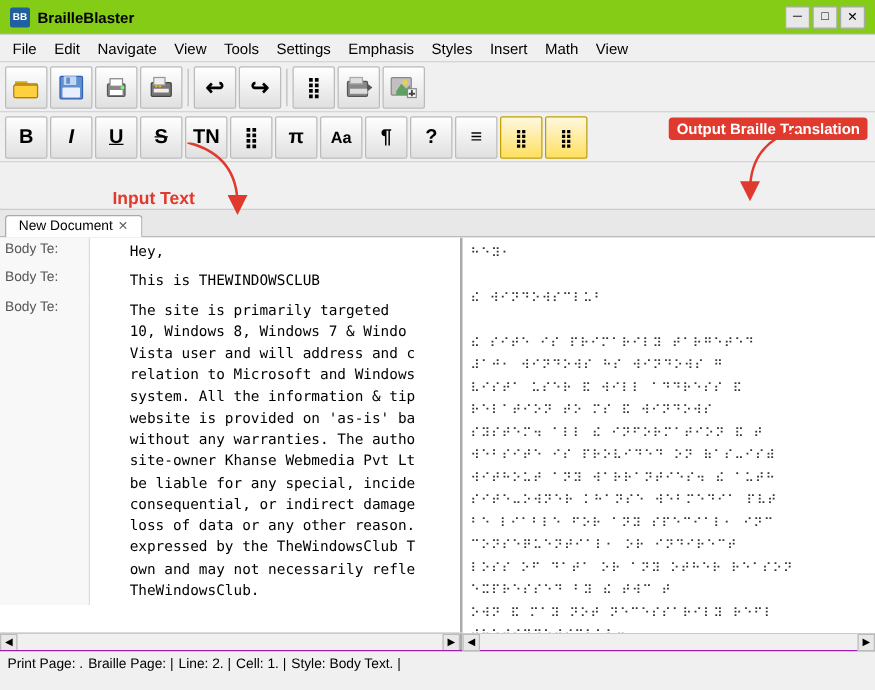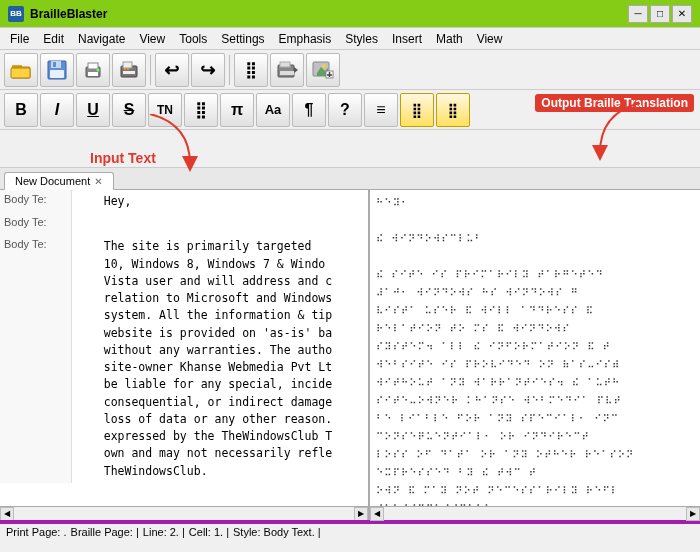--- a/index.html
+++ b/index.html
@@ -258,21 +258,21 @@
     .scroll-track {
       flex: 1;
       height: 10px;
       background: #f0f0f0;
       margin: 2px;
     }
 
     
     #status-bar {
       background: #f0f0f0;
-      border-top: 4px solid #a21caf;
+      border-top: 1px solid #a21caf;
       padding: 2px 6px;
       font-size: 11px;
       display: flex;
       gap: 4px;
       height: 20px;
       align-items: center;
     }
 
     
     .braille-line {
@@ -381,21 +381,21 @@
       </svg>
   </div>
 </div>
 
 <div style="position:relative;">
   <div id="toolbar2">
     <div class="tb-btn" style="font-weight:900;font-size:16px;">B</div>
     <div class="tb-btn" style="font-style:italic;font-size:16px;">I</div>
     <div class="tb-btn" style="text-decoration:underline;font-size:16px;">U</div>
     <div class="tb-btn" style="text-decoration:line-through;font-size:16px;">S</div>
-    <div class="tb-btn" style="font-size:12px;font-weight:bold;">TN</div>
+    <div class="tb-btn" style="font-size:16px;font-weight:bold;">TN</div>
     <div class="tb-btn" style="font-size:16px;">⣿</div>
     <div class="tb-btn" style="font-size:16px;">π</div>
     <div class="tb-btn" style="font-size:13px;">Aa</div>
     <div class="tb-btn" style="font-size:16px;">¶</div>
     <div class="tb-btn" style="font-size:16px;">?</div>
     <div class="tb-btn" style="font-size:16px;">≡</div>
     <div class="tb-btn" style="font-size:14px; background: linear-gradient(to bottom,#fff8e0,#ffe060); border-color:#c0a000;">⣿</div>
     <div class="tb-btn" style="font-size:14px; background: linear-gradient(to bottom,#fff8e0,#ffe060); border-color:#c0a000;">⣿</div>
     <div id="output-label">Output Braille Translation</div>
   </div>
@@ -442,20 +442,21 @@
 
   <div id="left-pane">
 
     <div class="text-row">
       <div class="row-label">Body Te:</div>
       <div class="row-content">    Hey,</div>
     </div>
 
     <div class="text-row">
       <div class="row-label">Body Te:</div>
+      <div class="row-content">    This is THEWINDOWSCLUB</div>
     </div>
 
     <div class="text-row">
       <div class="row-label">Body Te:</div>
       <div class="row-content">    The site is primarily targeted
     10, Windows 8, Windows 7 &amp; Windo
     Vista user and will address and c
     relation to Microsoft and Windows
     system. All the information &amp; tip
     website is provided on 'as-is' ba

